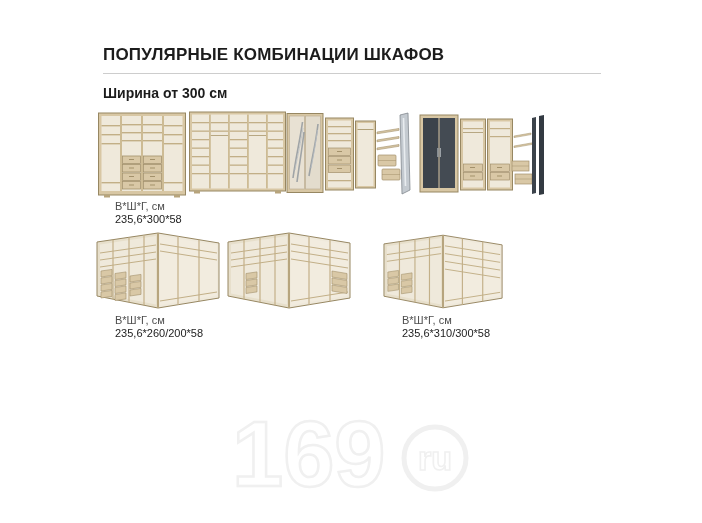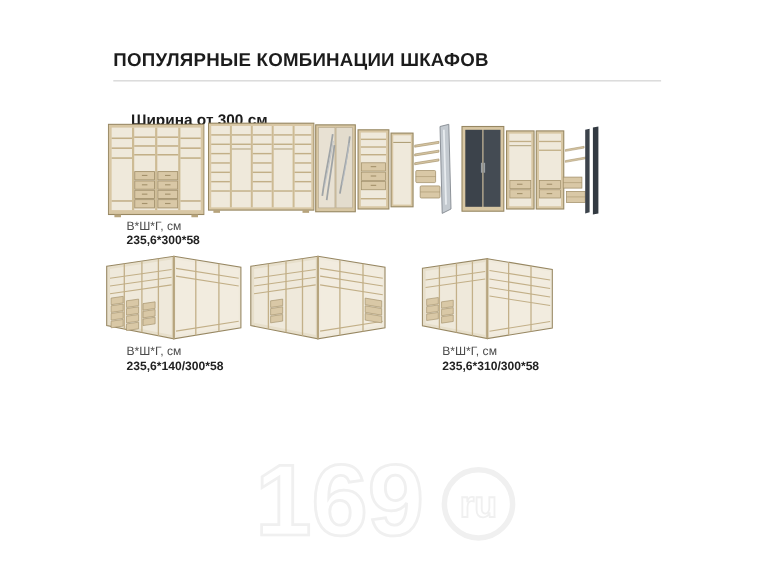--- a/index.html
+++ b/index.html
@@ -6,27 +6,27 @@
   .page{
     position:relative;width:692px;height:523px;background:#ffffff;overflow:hidden;
     font-family:"Liberation Sans",sans-serif;
   }
   .title{
     position:absolute;left:103px;top:45px;margin:0;
     font-size:17px;font-weight:700;color:#1c1c1c;letter-spacing:.2px;white-space:nowrap;
   }
   .divider{position:absolute;left:103px;top:73px;width:498px;height:1px;background:#cdcdcd;}
   .subtitle{
-    position:absolute;left:103px;top:85px;margin:16px;
+    position:absolute;left:103px;top:85px;margin:0;
     font-size:14px;font-weight:700;color:#1c1c1c;white-space:nowrap;
   }
   .product{position:absolute;}
   .product svg{display:block;}
   .dims{position:absolute;font-size:11px;line-height:1.22;color:#4d4d4d;white-space:nowrap;margin-left:12px;}
-  .dims .val{font-weight:700;color:#222;}
+  .dims .val{font-weight:400;color:#222;}
   .watermark{position:absolute;left:230px;top:406px;}
 </style>
 </head>
 <body>
 
 <div class="page">
 
   <h1 class="title">ПОПУЛЯРНЫЕ КОМБИНАЦИИ ШКАФОВ</h1>
   <div class="divider"></div>
   <h2 class="subtitle">Ширина от 300 см</h2>
@@ -326,21 +326,21 @@
           <polygon points="5,54 16,52.4 16,58.4 5,60"></polygon>
         <polygon points="19,42.5 30,40.9 30,46.9 19,48.5"></polygon>
           <polygon points="19,49.5 30,47.9 30,53.9 19,55.5"></polygon>
           <polygon points="19,56.5 30,54.9 30,60.9 19,62.5"></polygon>
       </g>
     </svg>
   </div>
 
   <div class="dims" style="left:103px;top:314px">
     <div>В*Ш*Г, см</div>
-    <div class="val">235,6*140/300*58</div>
+    <div class="val">235,6*260/200*58</div>
   </div>
 
   <div class="dims" style="left:390px;top:314px">
     <div>В*Ш*Г, см</div>
     <div class="val">235,6*310/300*58</div>
   </div>
 
   <div class="watermark">
     <svg width="245" height="102" viewBox="0 0 245 102">
       <text x="2" y="80" font-family="Liberation Sans, sans-serif" font-size="92" font-weight="bold" fill="none" stroke="#f0f0f0" stroke-width="2.5">169</text>

